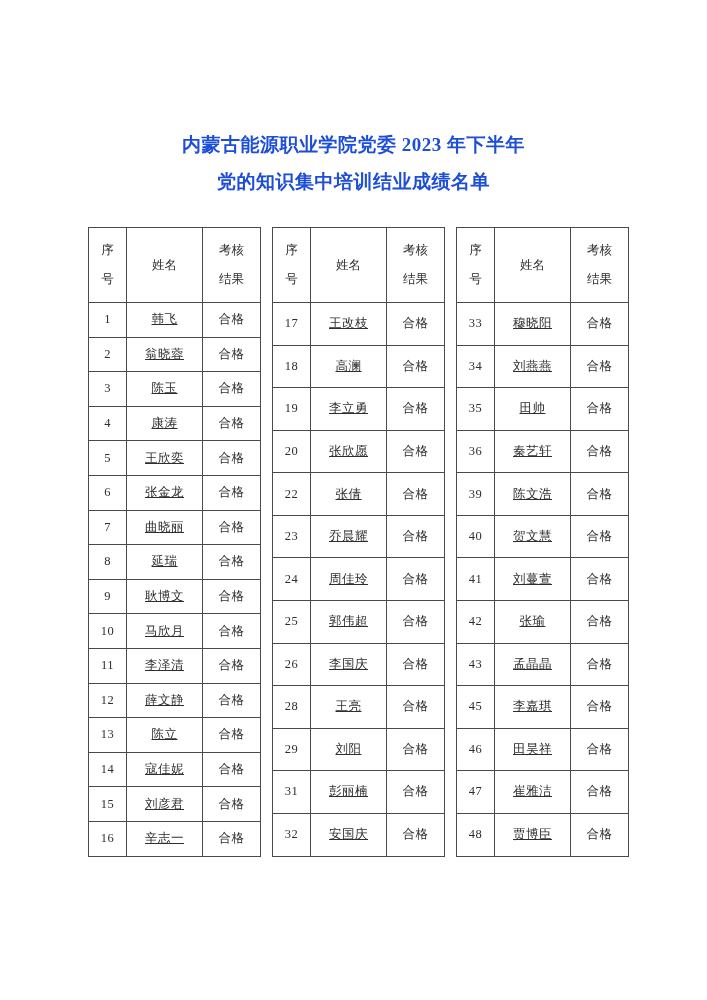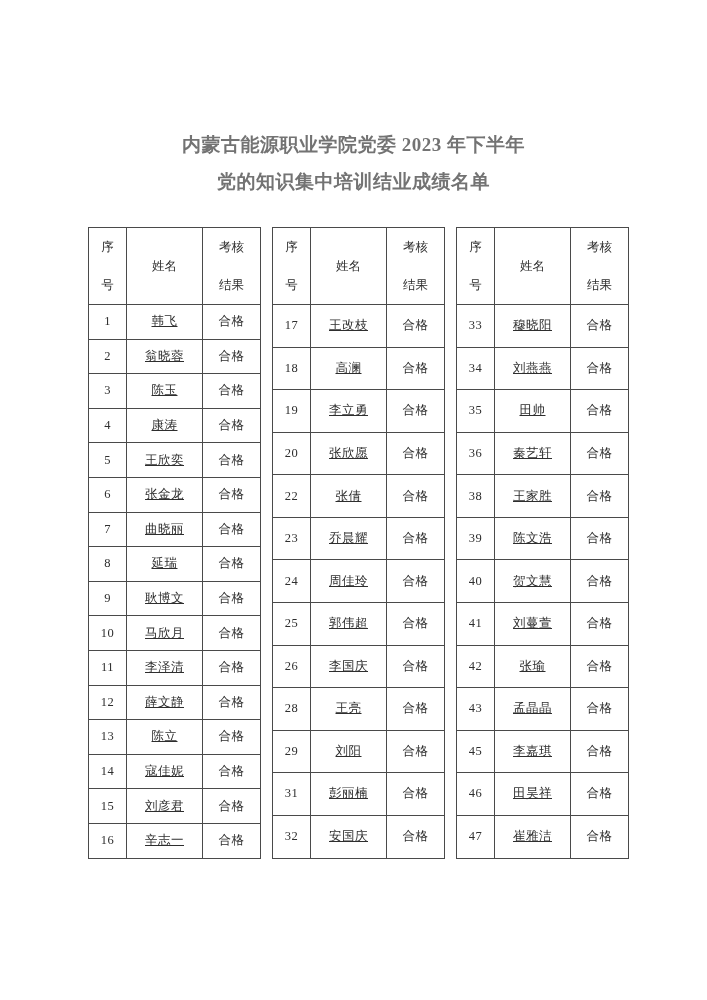--- a/index.html
+++ b/index.html
@@ -20,21 +20,21 @@
     height: 1000px;
     background: #ffffff;
     box-sizing: border-box;
     padding-top: 126px;
   }
   .doc-title {
     text-align: center;
     font-weight: bold;
     font-size: 19px;
     line-height: 37px;
-    color: #737373;
+    color: #1d4ed8;
     letter-spacing: 0.5px;
   }
   .tables-wrap {
     margin-left: 88px;
     margin-top: 27px;
     width: 533px;
     display: flex;
     gap: 11px;
   }
   table.score-table {
@@ -58,21 +58,21 @@
   }
   table.score-table tbody tr {
     height: 34.6px;
   }
   .col-no     { width: 37px; }
   .col-name   { width: 75px; text-decoration: underline; }
   .col-result { width: 57px; }
   .hdr-wrap {
     display: inline-block;
     word-break: break-all;
-    line-height: 38px;
+    line-height: 29px;
   }
   .hdr-narrow { width: 1.15em; }  
   .hdr-wide   { width: 2.3em; }   
   .hdr-single { width: auto; line-height: 29px; }
   table.score-table td {
     letter-spacing: 0.5px;
   }
 </style>
 </head>
 <body>
@@ -296,25 +296,20 @@
             <td class="col-no">35</td>
             <td class="col-name">田帅</td>
             <td class="col-result">合格</td>
           </tr>
           <tr>
             <td class="col-no">36</td>
             <td class="col-name">秦艺轩</td>
             <td class="col-result">合格</td>
           </tr>
           <tr>
-            <td class="col-no">38</td>
-            <td class="col-name">王家胜</td>
-            <td class="col-result">合格</td>
-          </tr>
-          <tr>
             <td class="col-no">39</td>
             <td class="col-name">陈文浩</td>
             <td class="col-result">合格</td>
           </tr>
           <tr>
             <td class="col-no">40</td>
             <td class="col-name">贺文慧</td>
             <td class="col-result">合格</td>
           </tr>
           <tr>
@@ -340,17 +335,22 @@
           <tr>
             <td class="col-no">46</td>
             <td class="col-name">田昊祥</td>
             <td class="col-result">合格</td>
           </tr>
           <tr>
             <td class="col-no">47</td>
             <td class="col-name">崔雅洁</td>
             <td class="col-result">合格</td>
           </tr>
+          <tr>
+            <td class="col-no">48</td>
+            <td class="col-name">贾博臣</td>
+            <td class="col-result">合格</td>
+          </tr>
         </tbody>
     </table>
 
   </div>
 </div>
 
 </body></html>

